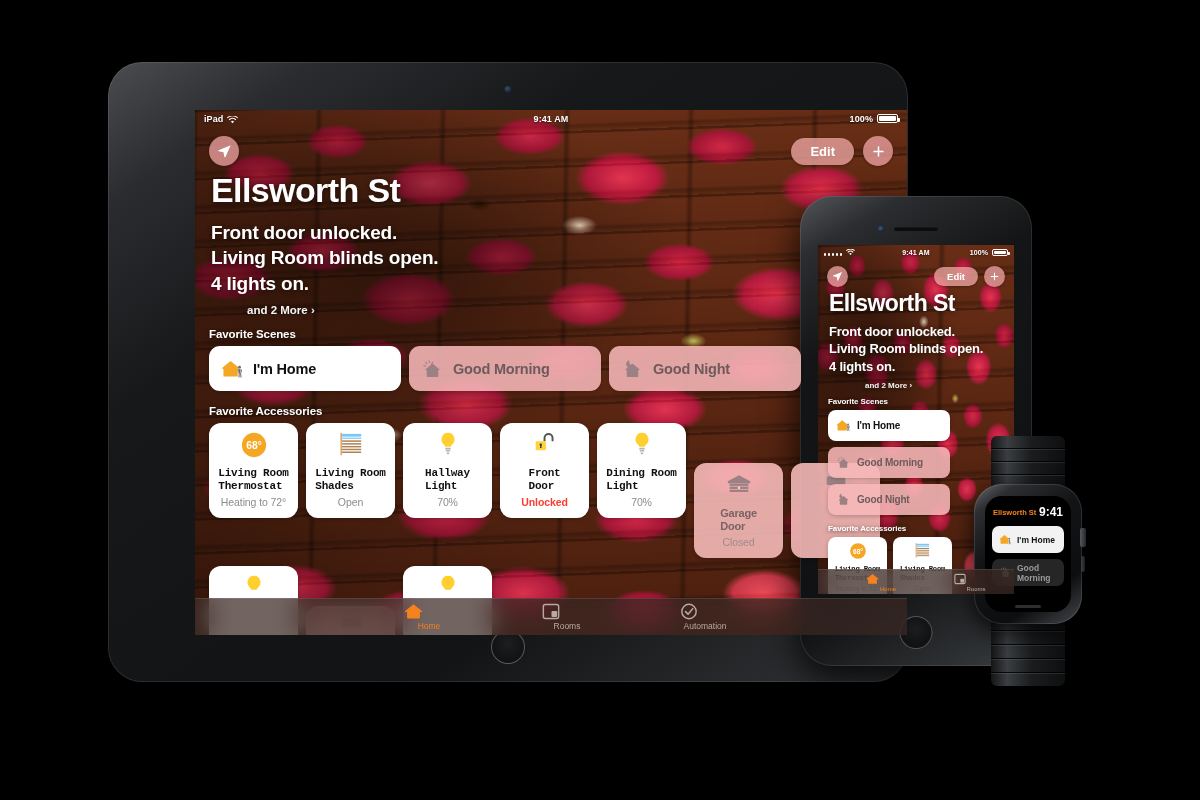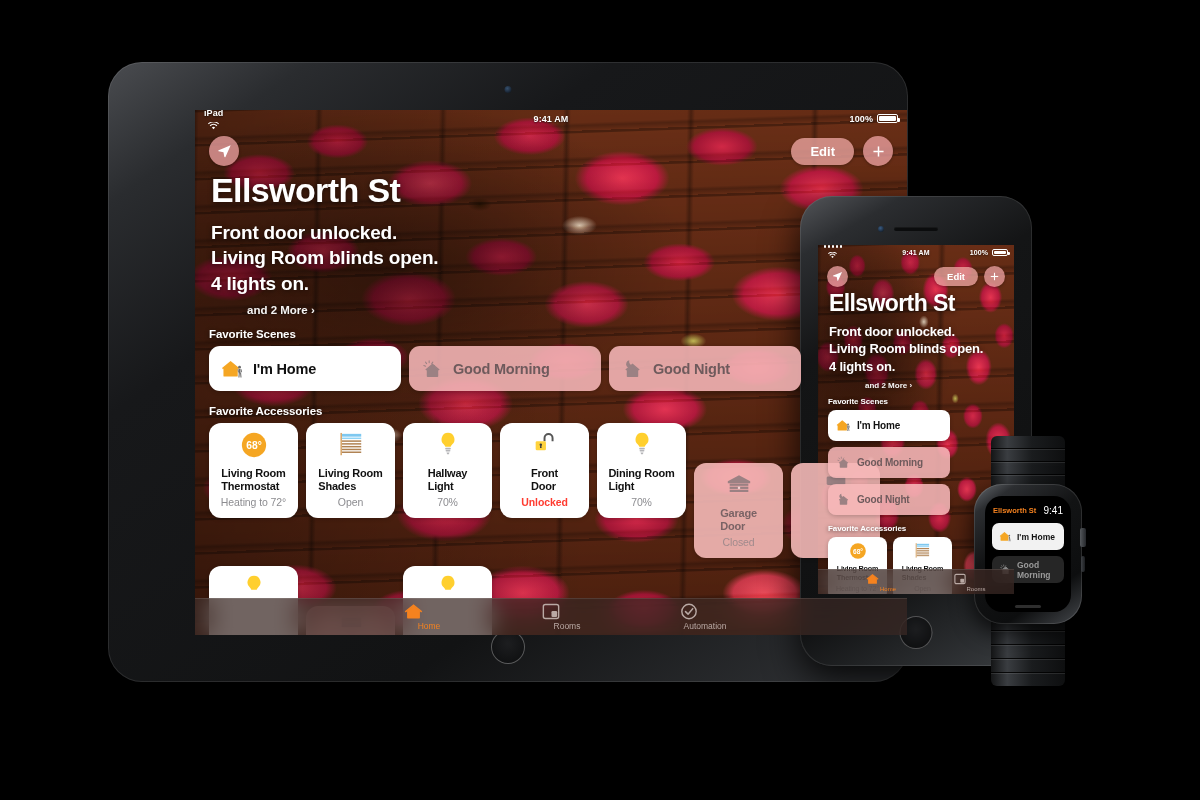--- a/index.html
+++ b/index.html
@@ -104,21 +104,21 @@
     background:radial-gradient(circle at 40% 35%, #36506e, #0a0e14);
   }
 
   
   .statusbar{
     position:absolute; top:0; left:0; right:0; height:17px;
     display:flex; align-items:center; color:#fff;
     font-size:9px; font-weight:600; letter-spacing:.1px;
     padding:0 9px; text-shadow:0 1px 2px rgba(0,0,0,.6); z-index:5;
   }
-  .sb-left{display:flex;align-items:center;gap:4px;flex-direction:column;}
+  .sb-left{display:flex;align-items:flex-end;gap:4px;}
   .sb-center{position:absolute;left:0;right:0;text-align:center;pointer-events:none;}
   .sb-right{margin-left:auto;display:flex;align-items:center;gap:4px;}
   .batt{width:21px;height:9px;border:1px solid #fff;border-radius:2px;position:relative;}
   .batt i{position:absolute;inset:1px;background:#fff;border-radius:1px;display:block;}
   .batt:after{content:"";position:absolute;right:-3px;top:2.5px;width:1.6px;height:4px;background:#fff;border-radius:0 1px 1px 0;}
   .dots{display:flex;gap:1.5px;}
   .dots b{width:3px;height:3px;border-radius:50%;background:#fff;display:block;}
 
   
   .toprow{
@@ -171,21 +171,21 @@
     width:89px; height:95px; border-radius:12px; padding:8px 8px 0 8px;
     display:flex; flex-direction:column;
     box-shadow:0 1px 4px rgba(0,0,0,.22);
     align-items:center;
   }
   .acc.on{ background:#fff; }
   .acc.off{ background:rgba(244,185,183,.90);margin-top:40px; }
   .acc .ico{ height:30px; display:flex; align-items:flex-start; }
   .acc .nm{ margin-top:6px; font-size:11px; font-weight:700; line-height:1.22; letter-spacing:-.2px;}
   .acc .st{ margin-top:2px; font-size:10.5px; font-weight:400; letter-spacing:-.1px;}
-  .acc.on .nm{ color:#111; } .acc.on .st{ color:#8c8c90; }
+  .acc.on .nm{ color:#111;font-family:Liberation Mono, monospace; } .acc.on .st{ color:#8c8c90; }
   .acc.off .nm{ color:#7a6365; } .acc.off .st{ color:#a08a8c; }
   .acc .st.alert{ color:#ff3b30; font-weight:700; }
 
   
   .tabbar{
     position:absolute; left:0; right:0; bottom:0; height:37px; z-index:8;
     background:rgba(58,40,36,.72);
     backdrop-filter:blur(12px);
     border-top:.5px solid rgba(255,255,255,.10);
     display:flex; align-items:center; justify-content:center; gap:74px;
@@ -276,21 +276,21 @@
     position:absolute; right:-4px; top:44px; width:6px; height:19px; border-radius:2px;
     background:linear-gradient(90deg,#54585c,#24262a);
   }
   .sidebtn{
     position:absolute; right:-3px; top:72px; width:4px; height:16px; border-radius:2px;
     background:linear-gradient(90deg,#3e4145,#1b1d20);
   }
   .w-head{ display:flex; align-items:center; justify-content:space-between;
            padding:9px 8px 0 8px; }
   .w-home{ color:#f5821f; font-size:7.5px; font-weight:700; }
-  .w-time{ color:#fff; font-size:10px; font-weight:400; }
+  .w-time{ color:#fff; font-size:12px; font-weight:700; }
   .w-list{ padding:7px 7px 0 7px; display:flex; flex-direction:column; gap:6px;}
   .w-scene{ height:27px; border-radius:7px; display:flex; align-items:center; gap:5px; padding:0 7px;}
   .w-scene.active{ background:#f2f2f2; }
   .w-scene.active .t{ color:#111; }
   .w-scene.inactive{ background:#262626; }
   .w-scene.inactive .t{ color:#9a9a9a; }
   .w-scene .t{ font-size:8.5px; font-weight:600; }
   .w-scroll{ position:absolute; left:50%; transform:translateX(-50%); bottom:4px;
              width:26px; height:3px; border-radius:2px; background:#2e2e2e; }
 

